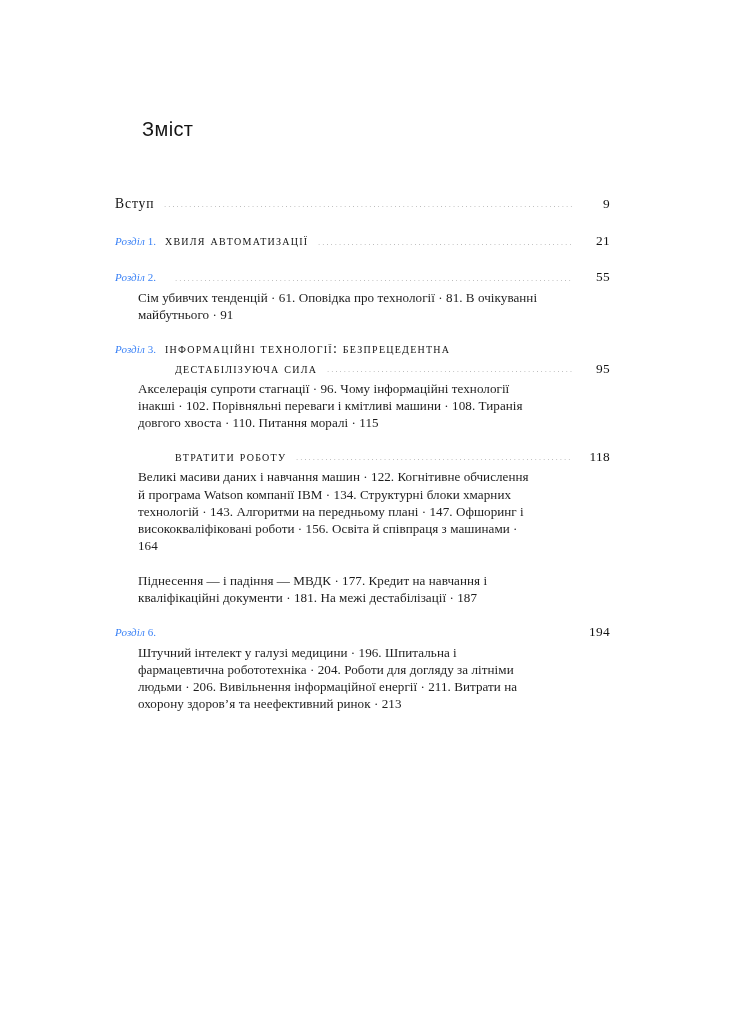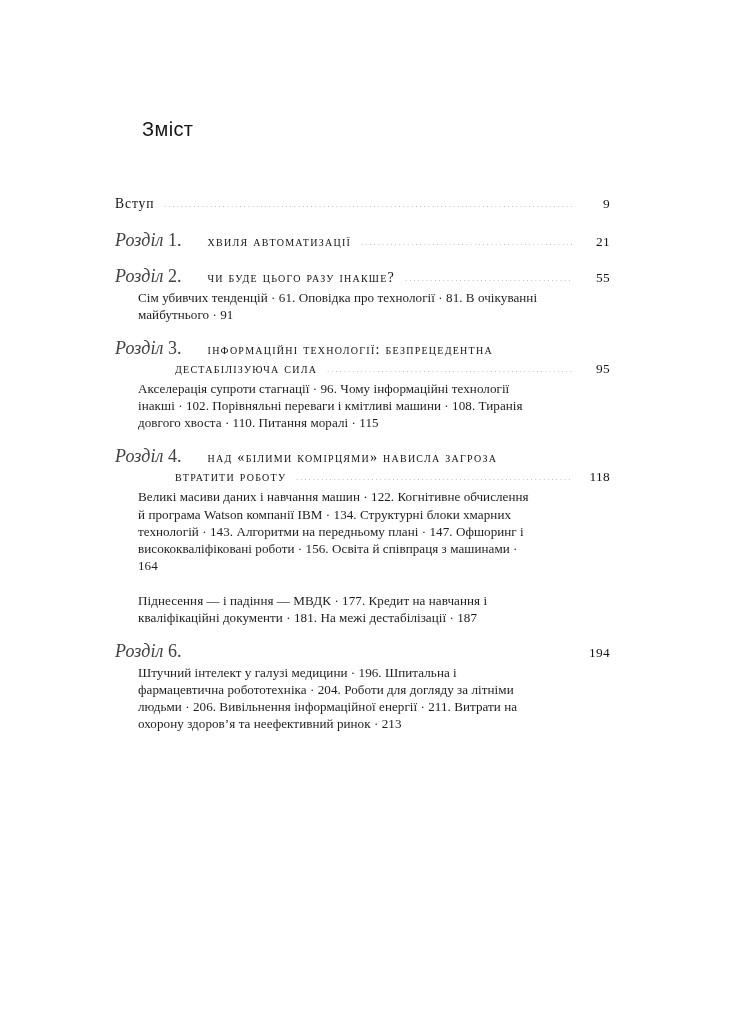--- a/index.html
+++ b/index.html
@@ -46,24 +46,24 @@
     display: flex;
     align-items: baseline;
     width: 100%;
     font-size: 13.2px;
     line-height: 19px;
     white-space: nowrap;
   }
 
   .ch-label {
     font-style: italic;
-    font-size: 18px;
+    font-size: 11px;
     letter-spacing: 0.1px;
-    color: #404040;
-    margin-right: 26px;
+    color: #3b82f6;
+    margin-right: 9px;
     flex: 0 0 auto;
   }
   .ch-label .num {
     font-style: normal;
     font-variant: small-caps;
     letter-spacing: 0;
   }
 
   .ch-title {
     font-variant: small-caps;
@@ -156,21 +156,20 @@
         <span class="leaders"></span>
         <span class="page-num">21</span>
       </div>
     </div>
 
     <div class="sp-gap"></div>
 
     <div class="entry">
       <div class="entry-line">
         <span class="ch-label"><span>Розділ</span> <span class="num">2.</span></span>
-        <span class="ch-title">Чи буде цього разу інакше?</span>
         <span class="leaders"></span>
         <span class="page-num">55</span>
       </div>
       <div class="desc">Сім убивчих тенденцій · 61. Оповідка про технології · 81. В очікуванні майбутнього · 91</div>
     </div>
 
     <div class="sp-gap"></div>
 
     <div class="entry">
       <div class="entry-line">
@@ -181,24 +180,20 @@
         <span class="ch-title">дестабілізуюча сила</span>
         <span class="leaders"></span>
         <span class="page-num">95</span>
       </div>
       <div class="desc">Акселерація супроти стагнації · 96. Чому інформаційні технології інакші · 102. Порівняльні переваги і кмітливі машини · 108. Тиранія довгого хвоста · 110. Питання моралі · 115</div>
     </div>
 
     <div class="sp-gap"></div>
 
     <div class="entry">
-      <div class="entry-line">
-        <span class="ch-label"><span>Розділ</span> <span class="num">4.</span></span>
-        <span class="ch-title">Над «білими комірцями» нависла загроза</span>
-      </div>
       <div class="entry-line cont">
         <span class="ch-title">втратити роботу</span>
         <span class="leaders"></span>
         <span class="page-num">118</span>
       </div>
       <div class="desc">Великі масиви даних і навчання машин · 122. Когнітивне обчислення й програма Watson компанії IBM · 134. Структурні блоки хмарних технологій · 143. Алгоритми на передньому плані · 147. Офшоринг і висококваліфіковані роботи · 156. Освіта й співпраця з машинами · 164</div>
     </div>
 
     <div class="sp-gap"></div>
 

